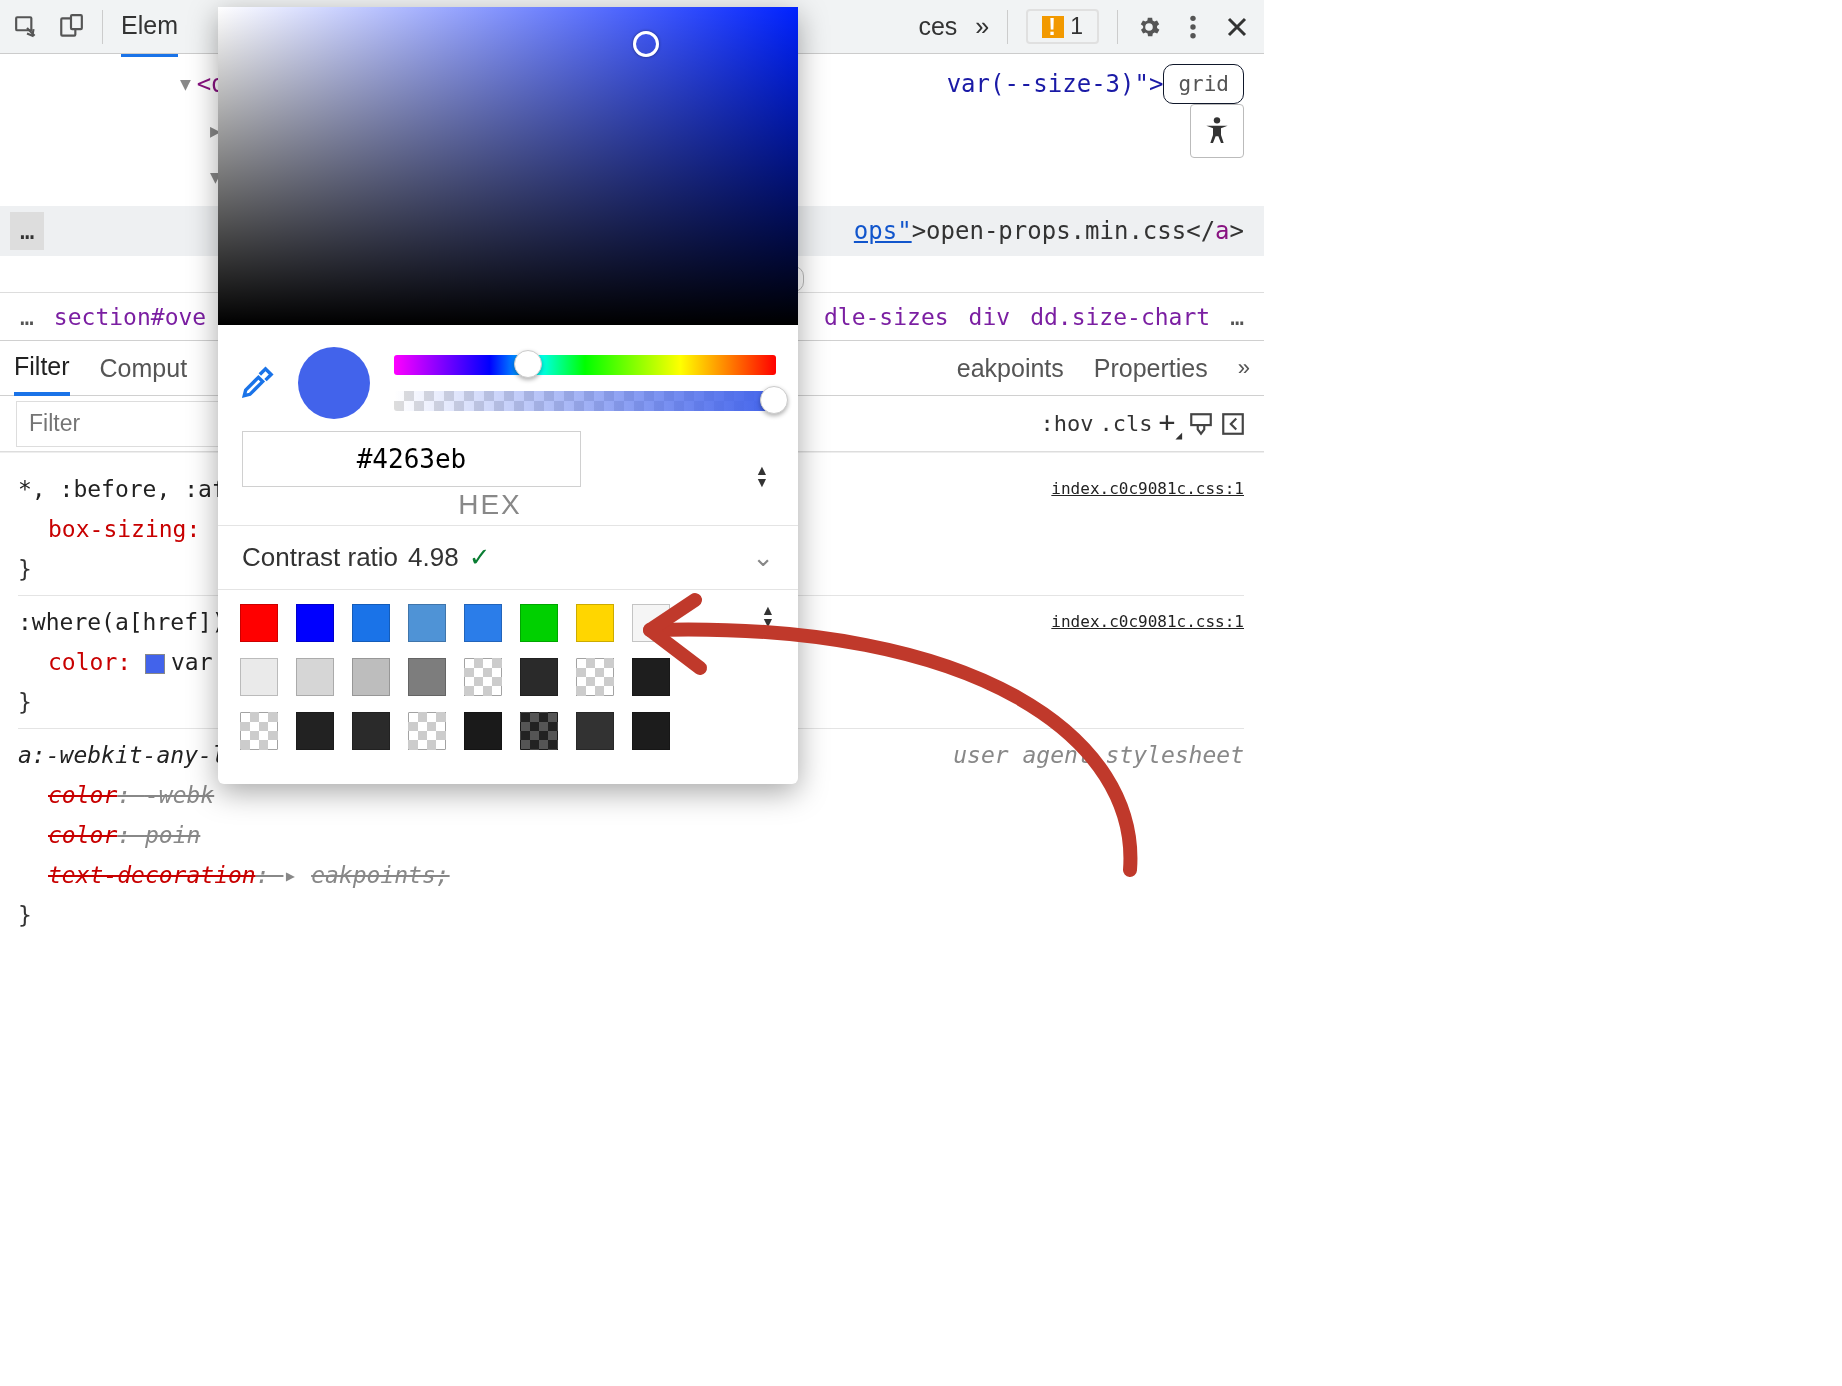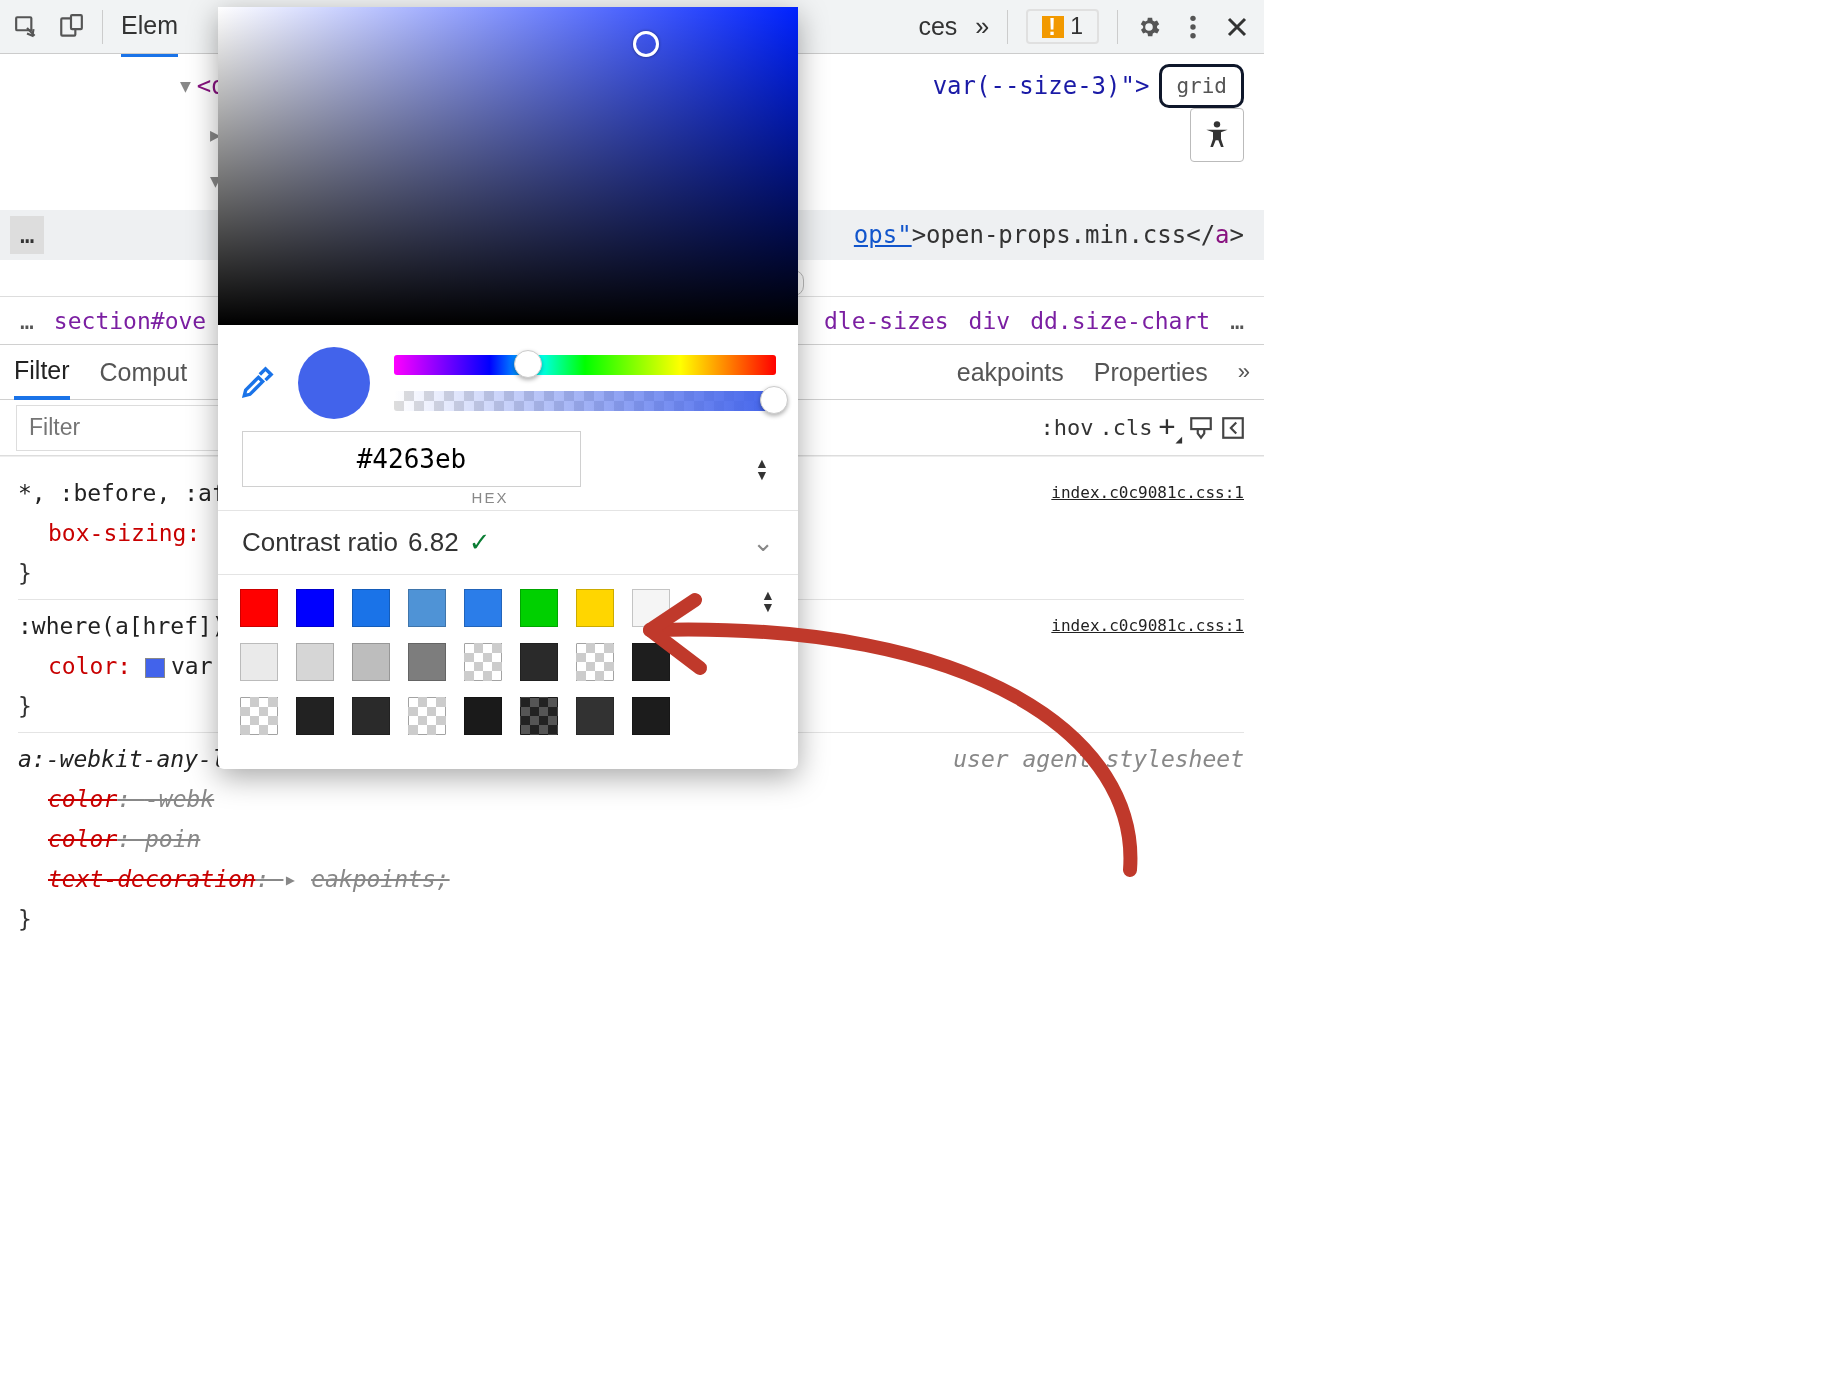--- a/index.html
+++ b/index.html
@@ -37,21 +37,21 @@
 .issue-badge .sq { width:22px; height:22px; background:#f29900; position:relative; }
 .issue-badge .sq::after { content:"!"; color:#fff; position:absolute; left:6px; top:-2px; font-weight:bold; }
 
 
 .dom-area { padding: 10px 0 0 0; font-size:24px; line-height:38px; }
 .dom-row { display:flex; align-items:center; padding: 0 20px 0 180px; }
 .tri { color:#888; margin-right:6px; font-size:18px; }
 .tag { color:#881280; }
 .attr-val { color:#1a1aa6; }
 .link-txt { color:#1155cc; text-decoration:underline; }
-.badge-grid { border:3px solid #0f172a; border-radius:10px; padding:0 14px; font-size:21px; color:#555; margin-left:10px; }
+.badge-grid { border:1px solid #0f172a; border-radius:10px; padding:0 14px; font-size:21px; color:#555; margin-left:0; }
 .accessibility-btn { border:1px solid #bbb; width:54px; height:54px; display:flex; align-items:center; justify-content:center; margin-left:10px; border-radius:4px;}
 .highlight-row { background:#eef0f2; padding:6px 0 6px 0; margin:10px 0; }
 .ellipsis-box { background:#ddd; padding:0 10px; display:inline-block; }
 .close-chip { border:1px solid #bbb; border-radius:10px; width:26px; height:26px; display:inline-flex; align-items:center; justify-content:center; font-size:18px; color:#666; }
 
 
 .breadcrumb {
   border-top:1px solid #ddd; height:48px; display:flex; align-items:center; gap:20px;
   font-family: Menlo, monospace; font-size:23px; color:#7b1fa2; padding:0 20px;
 }
@@ -117,21 +117,21 @@
     linear-gradient(to right, rgba(66,99,235,0), rgba(66,99,235,1)),
     repeating-conic-gradient(#ddd 0% 25%, #fff 0% 50%);
   background-size: 100% 100%, 20px 20px;
 }
 .slider-thumb {
   position:absolute; top:-5px; width:28px; height:28px; border-radius:50%;
   background:#fff; border:1px solid #ccc; box-shadow:0 2px 4px rgba(0,0,0,.3);
 }
 .hex-row { display:flex; align-items:center; gap:12px; padding: 2px 24px 4px 24px;}
 .hex-input { flex:1; border:1px solid #d0d0d0; height:56px; font-size:26px; text-align:center; font-family:Menlo, monospace;}
-.hex-label { text-align:center; color:#888; font-size:15px; margin-top:2px; letter-spacing:2px;}
+.hex-label { text-align:center; color:#888; font-size:28px; margin-top:2px; letter-spacing:2px;}
 .spin-arrows { width:24px; text-align:center; font-size:14px; line-height:12px; color:#333; }
 
 .contrast-row {
   border-top:1px solid #e4e4e4; display:flex; align-items:center;
   padding: 16px 24px; font-size:26px; gap:10px;
 }
 .contrast-row .val { font-weight:400; }
 .contrast-row .check { color: #0a7d33; font-size:26px; }
 .contrast-row .caret { margin-left:auto; color:#888; }
 
@@ -330,21 +330,21 @@
   </div>
   <div class="hex-row">
     <div style="flex:1">
       <input class="hex-input" value="#4263eb" style="">
       <div class="hex-label">HEX</div>
     </div>
     <div class="spin-arrows">▲<br>▼</div>
   </div>
   <div class="contrast-row">
     <span>Contrast ratio</span>
-    <span class="val">6.82</span>
+    <span class="val">4.98</span>
     <span class="check">✓</span>
     <span class="caret">⌄</span>
   </div>
   <div class="swatches">
     <div class="swatch-row" id="sw-row-1">
         <div class="swatch" style="background: rgb(255, 0, 0);"></div>
         <div class="swatch" style="background: rgb(0, 0, 255);"></div>
         <div class="swatch" style="background: rgb(26, 115, 232);"></div>
         <div class="swatch" style="background: rgb(79, 147, 214);"></div>
         <div class="swatch" style="background: rgb(43, 125, 233);"></div>

